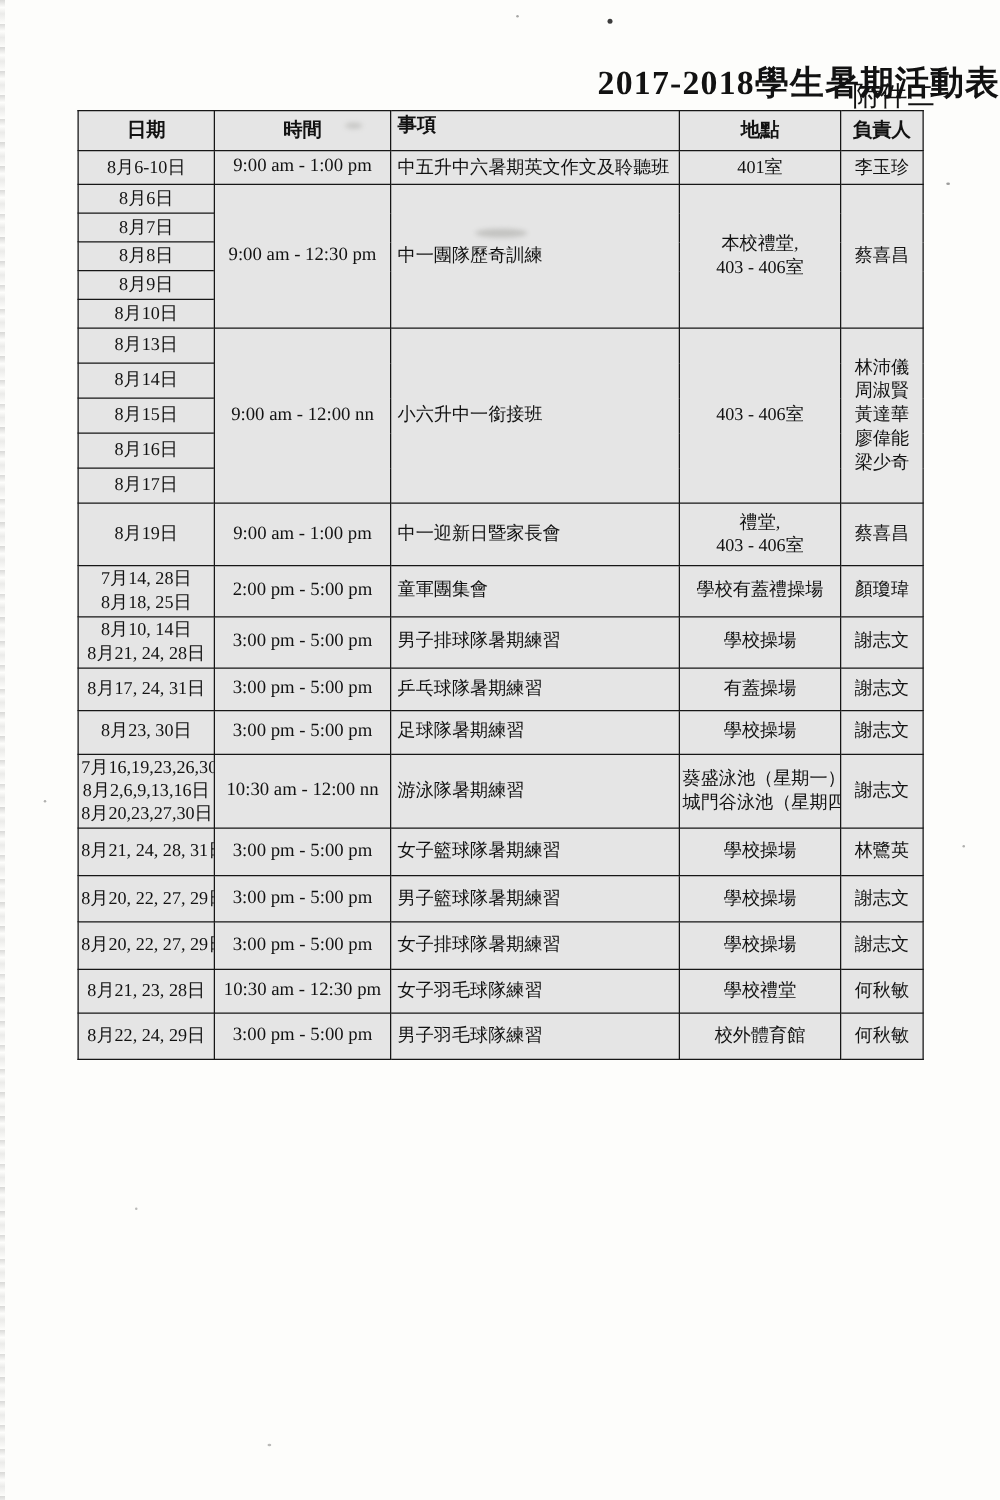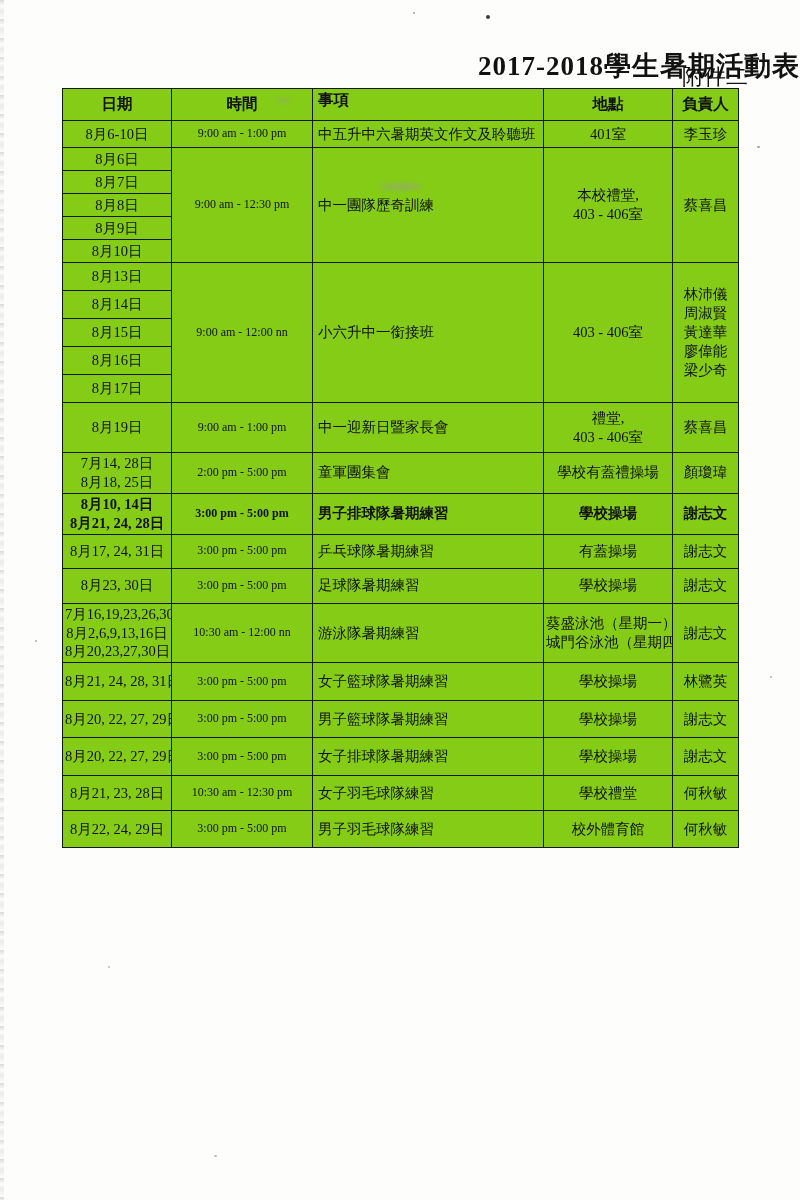--- a/index.html
+++ b/index.html
@@ -24,39 +24,39 @@
 
   .title {
     position:absolute; top:48px; left:0; width:100%;
     text-align:right; font-size:27px; font-weight:bold; letter-spacing:1px;
   }
   .annex { position:absolute; top:62px; right:52px; font-size:22px; }
 
   table.activity-table {
     position:absolute; left:62px; top:88px; width:676px;
     border-collapse:collapse; table-layout:fixed;
-    background:#84cc16;
+    background:#e5e5e5;
   }
   .activity-table th, .activity-table td {
     border:1.7px solid #161616;
     overflow:hidden;
   }
   .activity-table th {
     font-size:15.5px; font-weight:bold; text-align:center;
     vertical-align:middle; padding:2px;
   }
   .activity-table th.th-event {
     text-align:left; vertical-align:top; padding:1px 5px;
   }
   .activity-table td {
     font-size:14.5px; text-align:center; vertical-align:middle;
     padding:1px 2px; line-height:1.3;
   }
   .activity-table td.event-cell { text-align:left; padding-left:5px; }
-  .activity-table td.time-cell { font-size:12px; }
+  .activity-table td.time-cell { font-size:15px; }
   .cell-line { white-space:nowrap; }
 
   .footer {
     position:absolute; top:1099px; left:0; width:100%;
     text-align:center; font-size:17px; letter-spacing:1px;
   }
 </style>
 </head>
 <body>
 
@@ -209,21 +209,21 @@
           <td class="event-cell">
             <div class="cell-line">童軍團集會</div>
           </td>
           <td class="loc-cell">
             <div class="cell-line">學校有蓋禮操場</div>
           </td>
           <td class="person-cell">
             <div class="cell-line">顏瓊瑋</div>
           </td>
         </tr>
-        <tr style="height: 41px; font-weight: bold;">
+        <tr style="height: 41px;">
           <td class="date-cell">
             <div class="cell-line">8月10, 14日</div>
             <div class="cell-line">8月21, 24, 28日</div>
           </td>
           <td class="time-cell">
             <div class="cell-line">3:00 pm - 5:00 pm</div>
           </td>
           <td class="event-cell">
             <div class="cell-line">男子排球隊暑期練習</div>
           </td>

